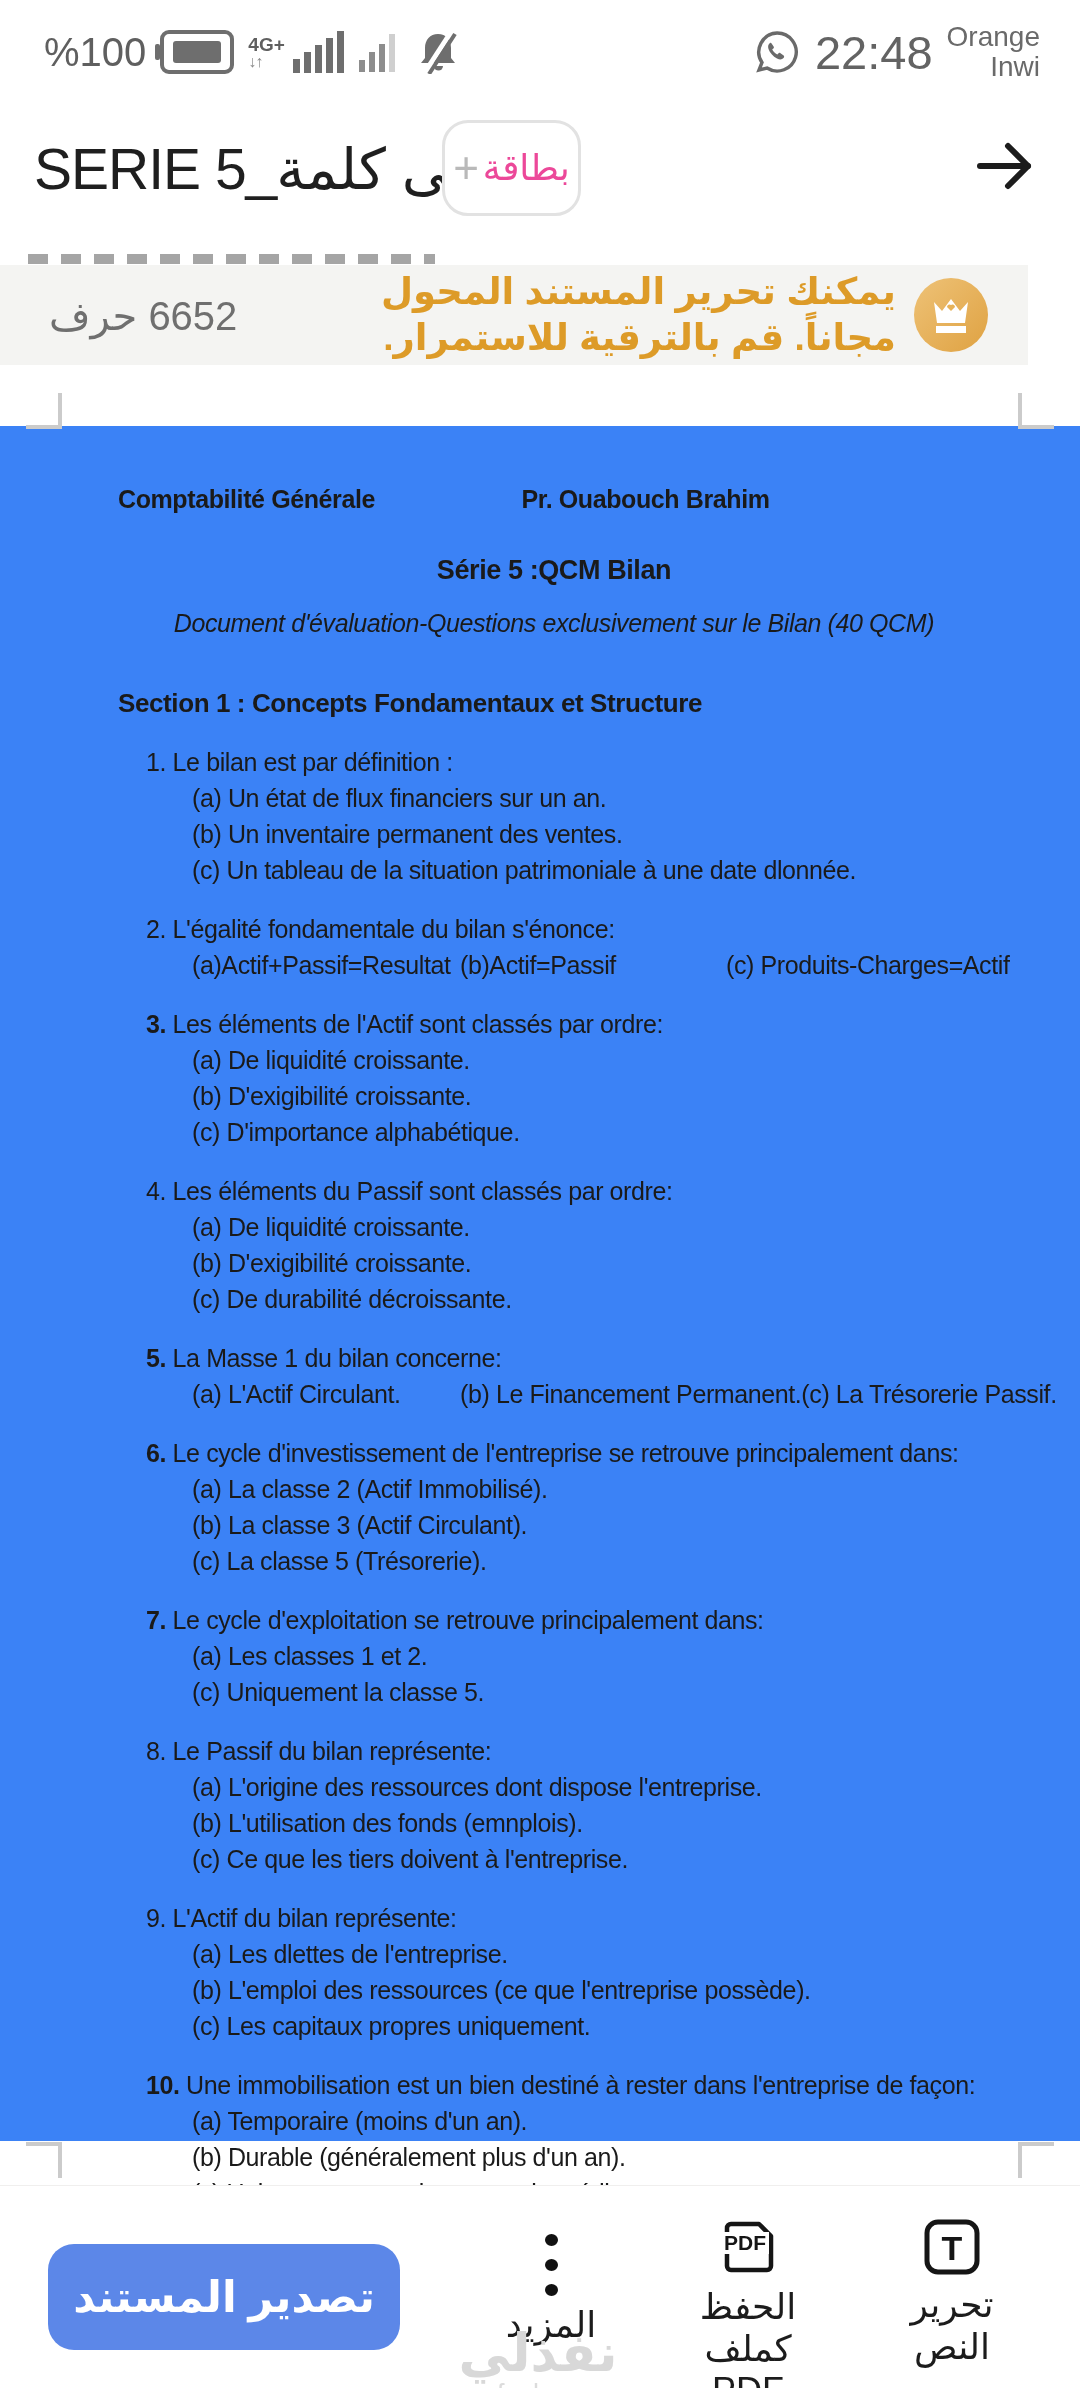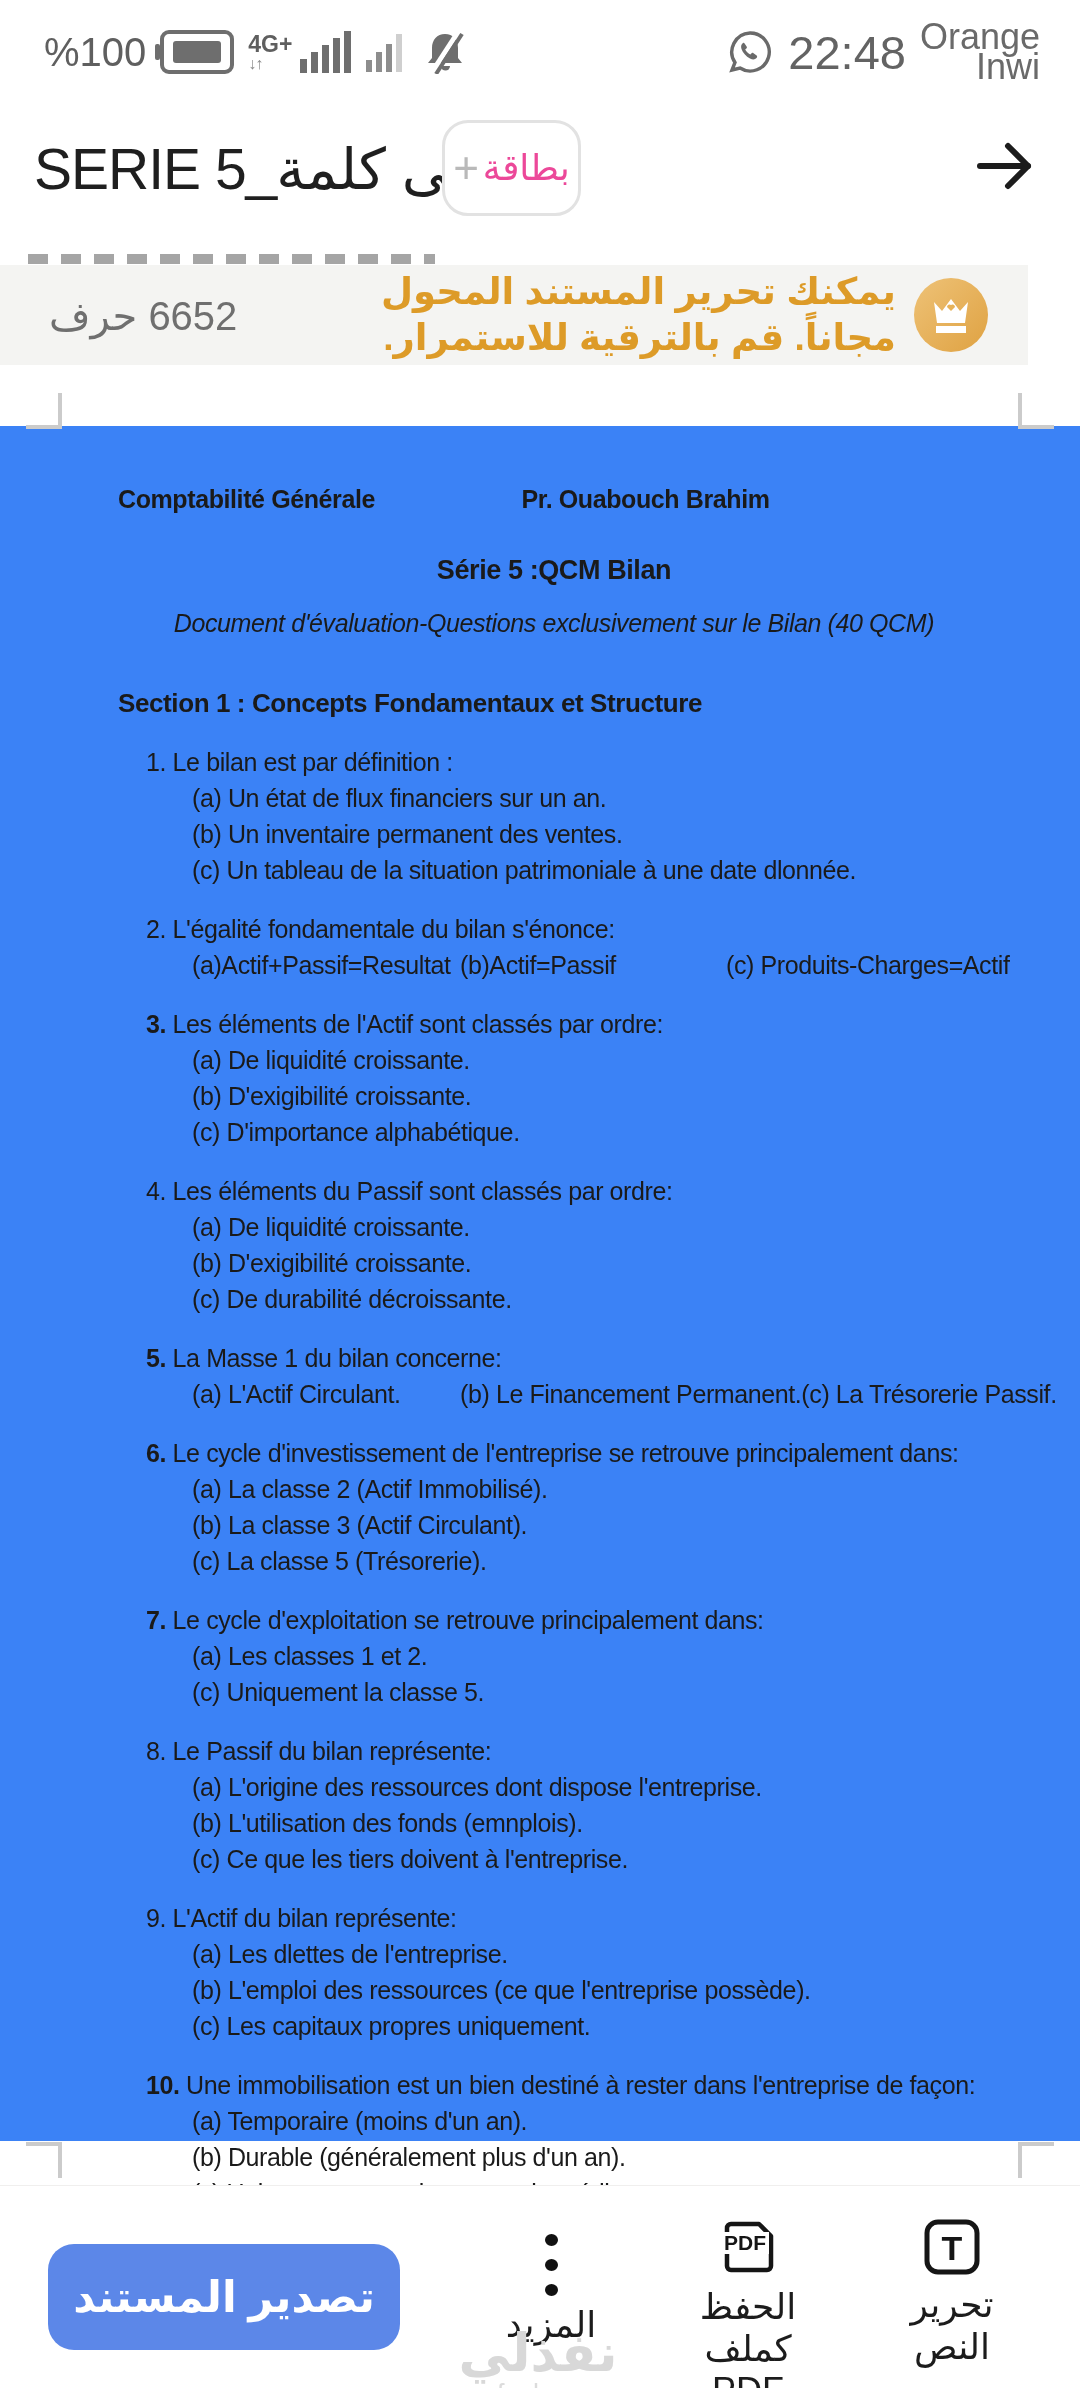--- a/index.html
+++ b/index.html
@@ -14,24 +14,24 @@
     height:92px;display:flex;align-items:center;justify-content:space-between;
     padding:6px 40px 0 44px;color:#616161;
   }
   .sb-left{display:flex;align-items:center;gap:14px;}
   .sb-right{display:flex;align-items:center;gap:14px;}
   .sb-batt-pct{font-size:40px;color:#5f5f5f;}
   .battery{width:66px;height:36px;border:4px solid #6e6e6e;border-radius:9px;position:relative;display:flex;align-items:center;justify-content:center;}
   .battery .fill{width:48px;height:22px;background:#6e6e6e;border-radius:3px;}
   .battery .nub{position:absolute;left:-9px;top:10px;width:5px;height:16px;background:#6e6e6e;border-radius:2px;}
   .nettype{display:flex;flex-direction:column;align-items:flex-start;line-height:1;margin-right:-6px;}
-  .nettype .t{font-size:23px;font-weight:bold;color:#5f5f5f;}
+  .nettype .t{font-size:19px;font-weight:bold;color:#5f5f5f;}
   .nettype .a{font-size:16px;color:#8a8a8a;letter-spacing:-1px;}
   .sb-time{font-size:47px;color:#636363;}
-  .carrier{display:flex;flex-direction:column;align-items:flex-end;line-height:30px;font-size:36px;color:#6a6a6a;}
+  .carrier{display:flex;flex-direction:column;align-items:flex-end;line-height:30px;font-size:28px;color:#6a6a6a;}
   
   .header{height:173px;position:relative;padding:0 46px;}
   .title-row{position:absolute;left:34px;top:38px;display:flex;align-items:center;}
   .doc-title{font-size:57px;color:#1f1f1f;letter-spacing:-1px;white-space:nowrap;}
   .title-dashes{
     position:absolute;left:28px;top:156px;width:407px;height:10px;
     background:repeating-linear-gradient(90deg,#a5a5a5 0 20px,transparent 20px 33px);
   }
   .card-chip{
     position:absolute;left:442px;top:22px;width:133px;height:90px;

